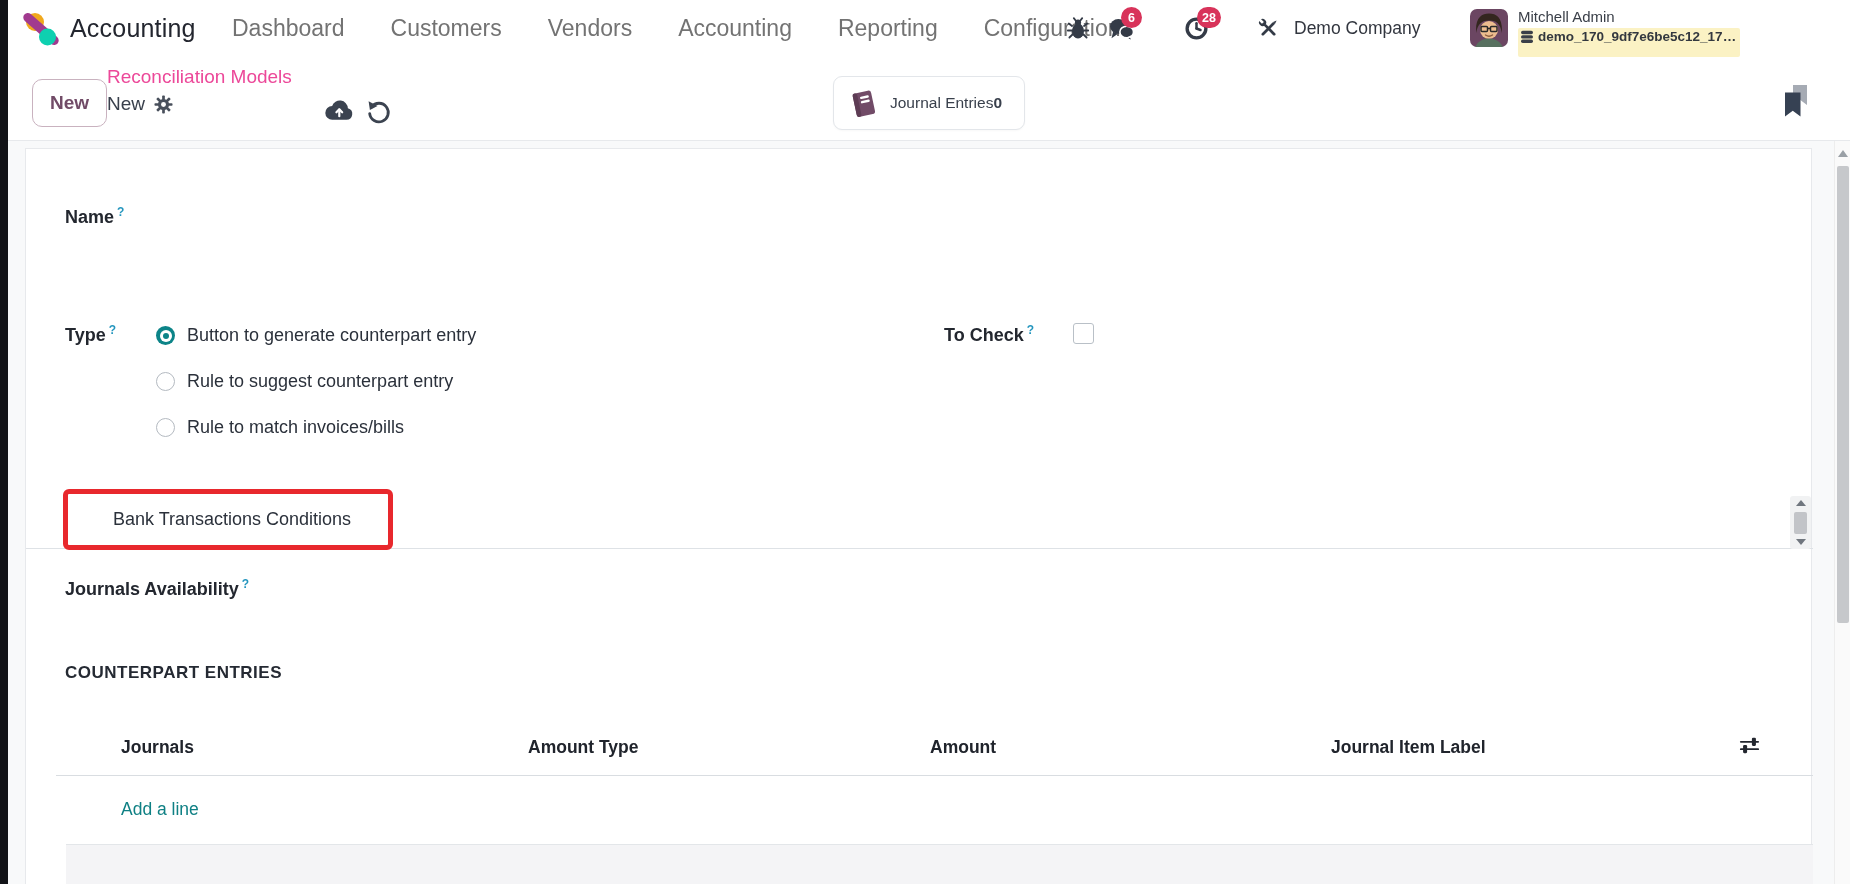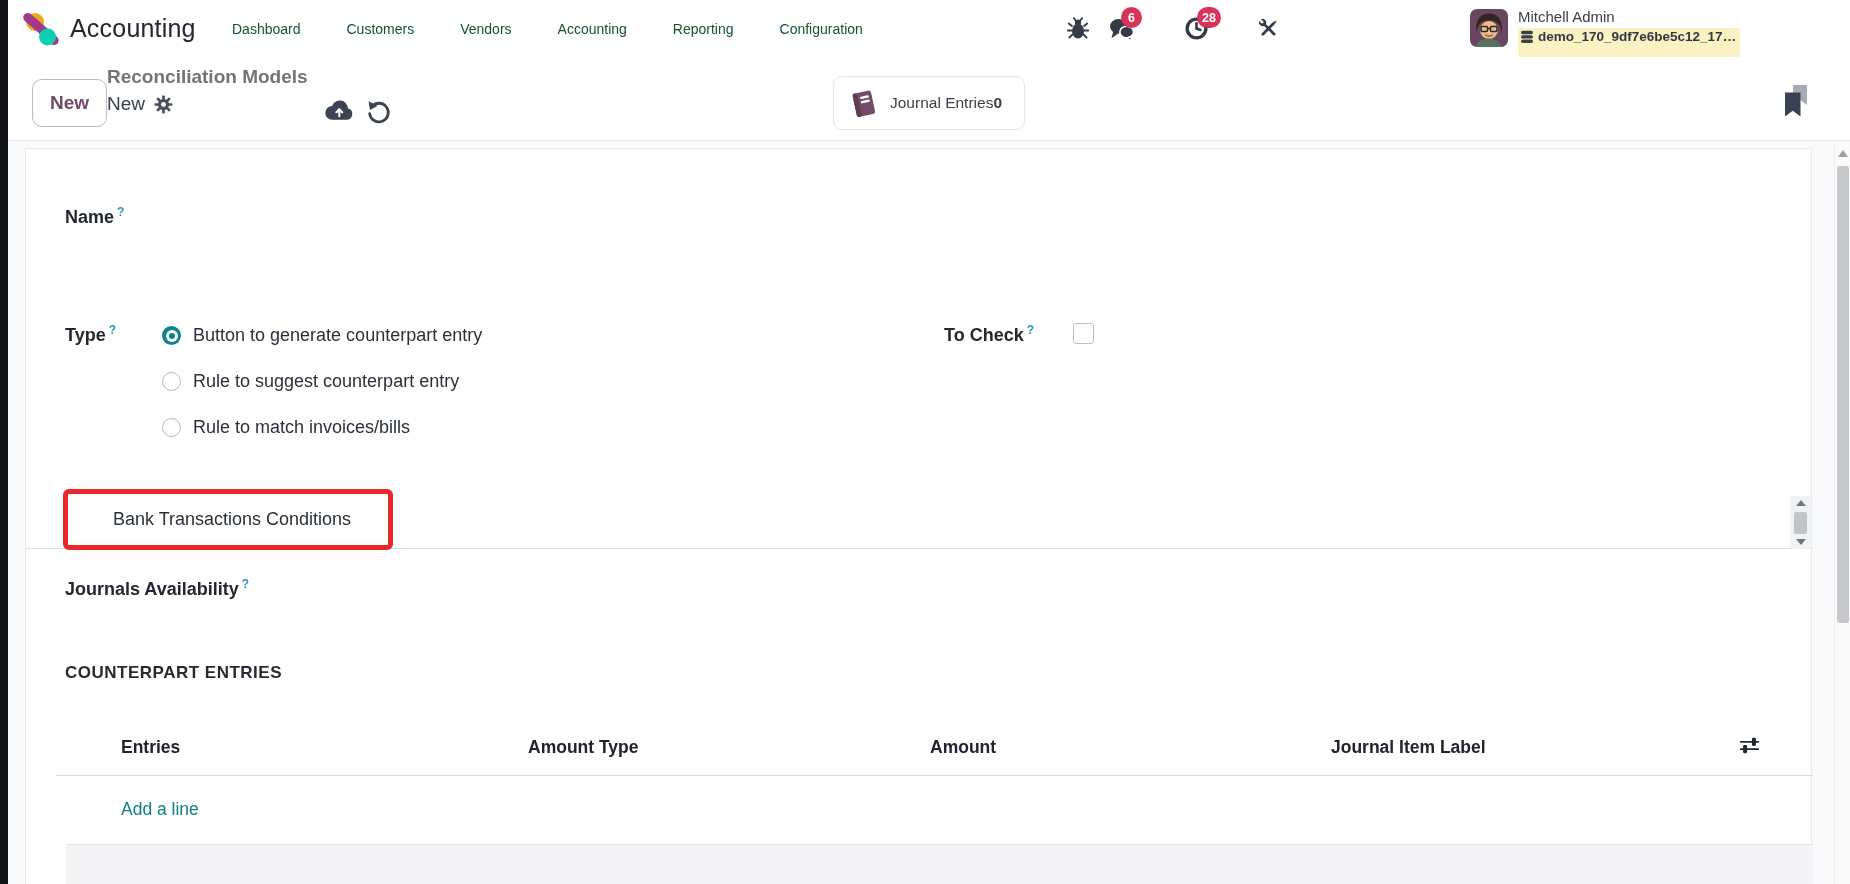--- a/index.html
+++ b/index.html
@@ -7,36 +7,36 @@
   .screen { position:relative; width:1850px; height:884px; background:#fff; overflow:hidden; }
 
   
   .left-strip { position:absolute; left:0; top:0; width:8px; height:884px; background:#121317; z-index:50; }
 
   
   .navbar { position:absolute; left:0; top:0; width:1850px; height:57px; background:#fff; }
   .brand { position:absolute; left:22px; top:0; height:57px; display:flex; align-items:center; gap:10px; cursor:pointer; }
   .brand-name { font-size:25px; color:#23262f; font-weight:500; letter-spacing:0.2px; }
   .menu { position:absolute; left:232px; top:0; height:57px; display:flex; align-items:center; gap:46px; }
-  .menu-item { font-size:14px; color:#14532d; cursor:pointer; white-space:nowrap; }
+  .menu-item { font-size:23px; color:#737373; cursor:pointer; white-space:nowrap; }
   .tray-icon { position:absolute; top:16px; cursor:pointer; }
   .icon-wrap { position:absolute; top:16px; cursor:pointer; }
   .badge { position:absolute; top:-9px; left:13px; min-width:21px; height:21px; border-radius:11px; background:#d8335a; color:#fff; font-size:12.5px; font-weight:bold; display:flex; align-items:center; justify-content:center; padding:0 5px; }
   .company { position:absolute; left:1294px; top:0; height:57px; display:flex; align-items:center; font-size:17.5px; color:#32363f; cursor:pointer; }
   .avatar { position:absolute; left:1470px; top:9px; width:38px; height:38px; border-radius:7px; overflow:hidden; cursor:pointer; }
   .userblock { position:absolute; left:1518px; top:7px; cursor:pointer; }
   .username { font-size:15px; color:#3a3f48; line-height:19px; }
   .dbrow { display:flex; align-items:center; gap:4px; margin-top:2px; background:#fbf2c4; padding:1px 4px 13px 2px; border-radius:2px; max-width:300px; }
   .dbtext { font-size:13.5px; font-weight:bold; color:#33383f; white-space:nowrap; overflow:hidden; }
 
   
   .control-panel { position:absolute; left:0; top:57px; width:1850px; height:84px; background:#fff; border-bottom:1px solid #e7e9ec; }
   .btn-new { position:absolute; left:32px; top:22px; height:48px; padding:0 17px; background:#fff; border:1px solid #c9b2bf; border-radius:10px; color:#714b67; font-size:19px; font-weight:600; font-family:"Liberation Sans",sans-serif; cursor:pointer; }
   .breadcrumbs { position:absolute; left:107px; top:8px; }
-  .crumb-parent { font-size:19px; color:#737373; font-weight:700; text-decoration:none; cursor:pointer; display:block; line-height:24px; }
+  .crumb-parent { font-size:19px; color:#ec4899; font-weight:400; text-decoration:none; cursor:pointer; display:block; line-height:24px; }
   .crumb-row { display:flex; align-items:center; gap:9px; margin-top:3px; }
   .crumb-current { font-size:19px; color:#39404c; line-height:24px; }
   .gear-btn { cursor:pointer; display:flex; align-items:center; }
   .save-ind { position:absolute; left:325px; top:41px; cursor:pointer; }
   .undo-ind { position:absolute; left:366px; top:42px; cursor:pointer; }
   .stat-btn { position:absolute; left:833px; top:19px; width:192px; height:54px; background:#fff; border:1px solid #e3e6ea; border-radius:9px; display:flex; align-items:center; gap:11px; padding:0 14px; cursor:pointer; box-shadow:0 1px 2px rgba(0,0,0,0.03); }
   .stat-texts { display:flex; flex-direction:row; line-height:18px;align-items:center; }
   .stat-label { font-size:15.5px; color:#39404c; }
   .stat-count { font-size:15.5px; color:#39404c; font-weight:bold; }
   .bookmark-btn { position:absolute; left:1783px; top:27px; cursor:pointer; }
@@ -48,21 +48,21 @@
   .field-label { position:absolute; font-size:18px; font-weight:bold; color:#23272f; }
   .help { font-size:12px; color:#2596be; font-weight:bold; margin-left:3px; cursor:pointer; }
 
   .lbl-name { left:39px; top:56px; }
   .name-input-wrap { position:absolute; left:39px; top:80px; width:1281px; height:74px; border-bottom:1px solid #118186; }
   .name-input { width:100%; height:100%; border:none; outline:none; font-family:"Liberation Sans",sans-serif; font-size:46px; font-weight:300; color:#4b4c53; background:transparent; padding:0 0 6px 4px; }
   .name-input::placeholder { color:#6a6b72; opacity:1; font-weight:300; }
   .caret { position:absolute; left:1px; top:8px; width:2px; height:56px; background:#15171c; }
 
   .lbl-type { left:39px; top:174px; }
-  .radio-row { position:absolute; left:136px; display:flex; align-items:center; gap:12px; cursor:pointer; }
+  .radio-row { position:absolute; left:130px; display:flex; align-items:center; gap:12px; cursor:pointer; }
   .radio { width:19px; height:19px; border-radius:50%; border:1.5px solid #b4bac1; background:#fff; position:relative; flex:0 0 auto; }
   .radio.on { border:none; background:#0c8488; }
   .radio.on::after { content:""; position:absolute; inset:3.5px; background:#fff; border-radius:50%; }
   .radio.on::before { content:""; position:absolute; inset:6.5px; background:#0c8488; border-radius:50%; z-index:1; }
   .radio-label { font-size:18px; color:#2b313b; }
 
   .lbl-tocheck { left:918px; top:174px; }
   .checkbox { position:absolute; left:1047px; top:174px; width:21px; height:21px; border:1px solid #b9c0c7; border-radius:3px; background:#fff; cursor:pointer; }
 
   .tab-strip-line { position:absolute; left:0; top:399px; width:1787px; height:1px; background:#dee2e6; }
@@ -162,20 +162,21 @@
           <path d="M10.7 4.4 L12 1 L13.3 4.4 Z"></path>
         </g>
         <g transform="rotate(-45 12 12)">
           <rect x="10.7" y="6.5" width="2.6" height="14.5" rx="1.3"></rect>
           <circle cx="12" cy="4" r="3.4"></circle>
           <rect x="10.7" y="0" width="2.6" height="4.4" fill="#fff"></rect>
         </g>
       </svg>
     </span>
 
+    <span class="company">Demo Company</span>
 
     <span class="avatar">
       <svg width="38" height="38" viewBox="0 0 38 38">
         <rect width="38" height="38" fill="#6b4662"></rect>
         <path d="M6 21 C6 8 12 4.5 19 4.5 C26.5 4.5 32 8.5 32 21 L32 24 C30 14 26 11.5 19 11.5 C12 11.5 8 14.5 6 24 Z" fill="#33261f"></path>
         <circle cx="19" cy="21" r="9" fill="#edbd8f"></circle>
         <g fill="none" stroke="#2a2a2a" stroke-width="1.5">
           <rect x="11" y="17.5" width="6.5" height="5" rx="1"></rect>
           <rect x="20.5" y="17.5" width="6.5" height="5" rx="1"></rect>
           <line x1="17.5" y1="19.5" x2="20.5" y2="19.5"></line>
@@ -302,21 +303,21 @@
         <span class="mini-thumb"></span>
         <span class="tri-down"></span>
       </div>
 
       <div class="field-label lbl-journals">
         <span>Journals Availability</span><sup class="help">?</sup>
       </div>
 
       <div class="section-title">COUNTERPART ENTRIES</div>
 
-      <span class="th th-account">Entries</span>
+      <span class="th th-account">Journals</span>
       <span class="th th-amount-type">Amount Type</span>
       <span class="th th-amount">Amount</span>
       <span class="th th-jil">Journal Item Label</span>
       <span class="th-gear">
         <svg width="23" height="23" viewBox="0 0 24 24" fill="#23272f">
           <rect x="2" y="7.2" width="20" height="2" rx="1"></rect>
           <rect x="14.5" y="4" width="4.2" height="8.4" rx="1.2"></rect>
           <rect x="2" y="14.8" width="20" height="2" rx="1"></rect>
           <rect x="5.3" y="11.6" width="4.2" height="8.4" rx="1.2"></rect>
         </svg>

